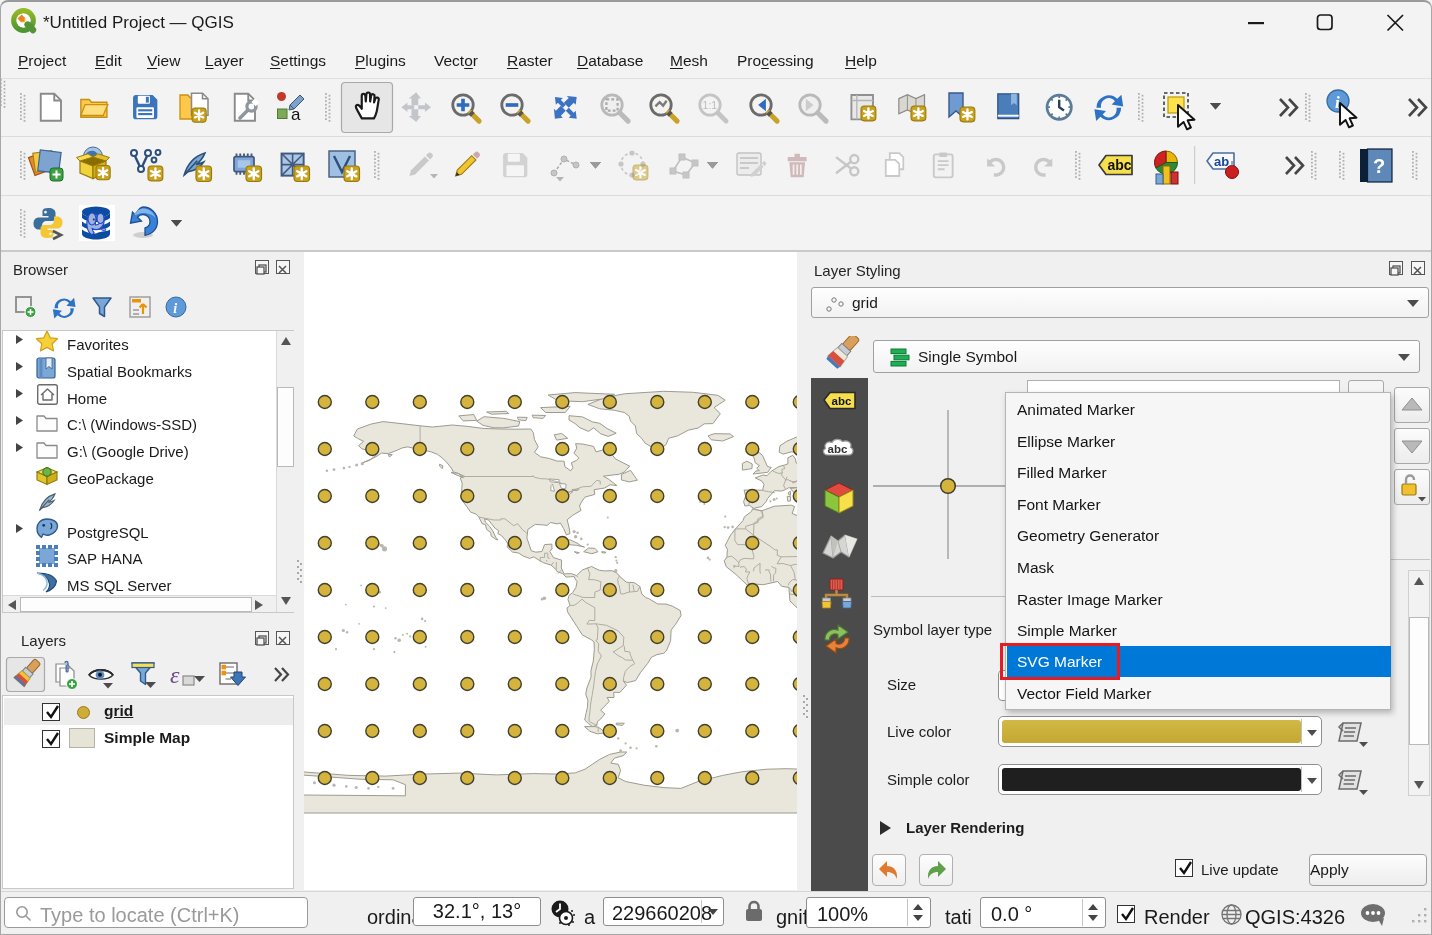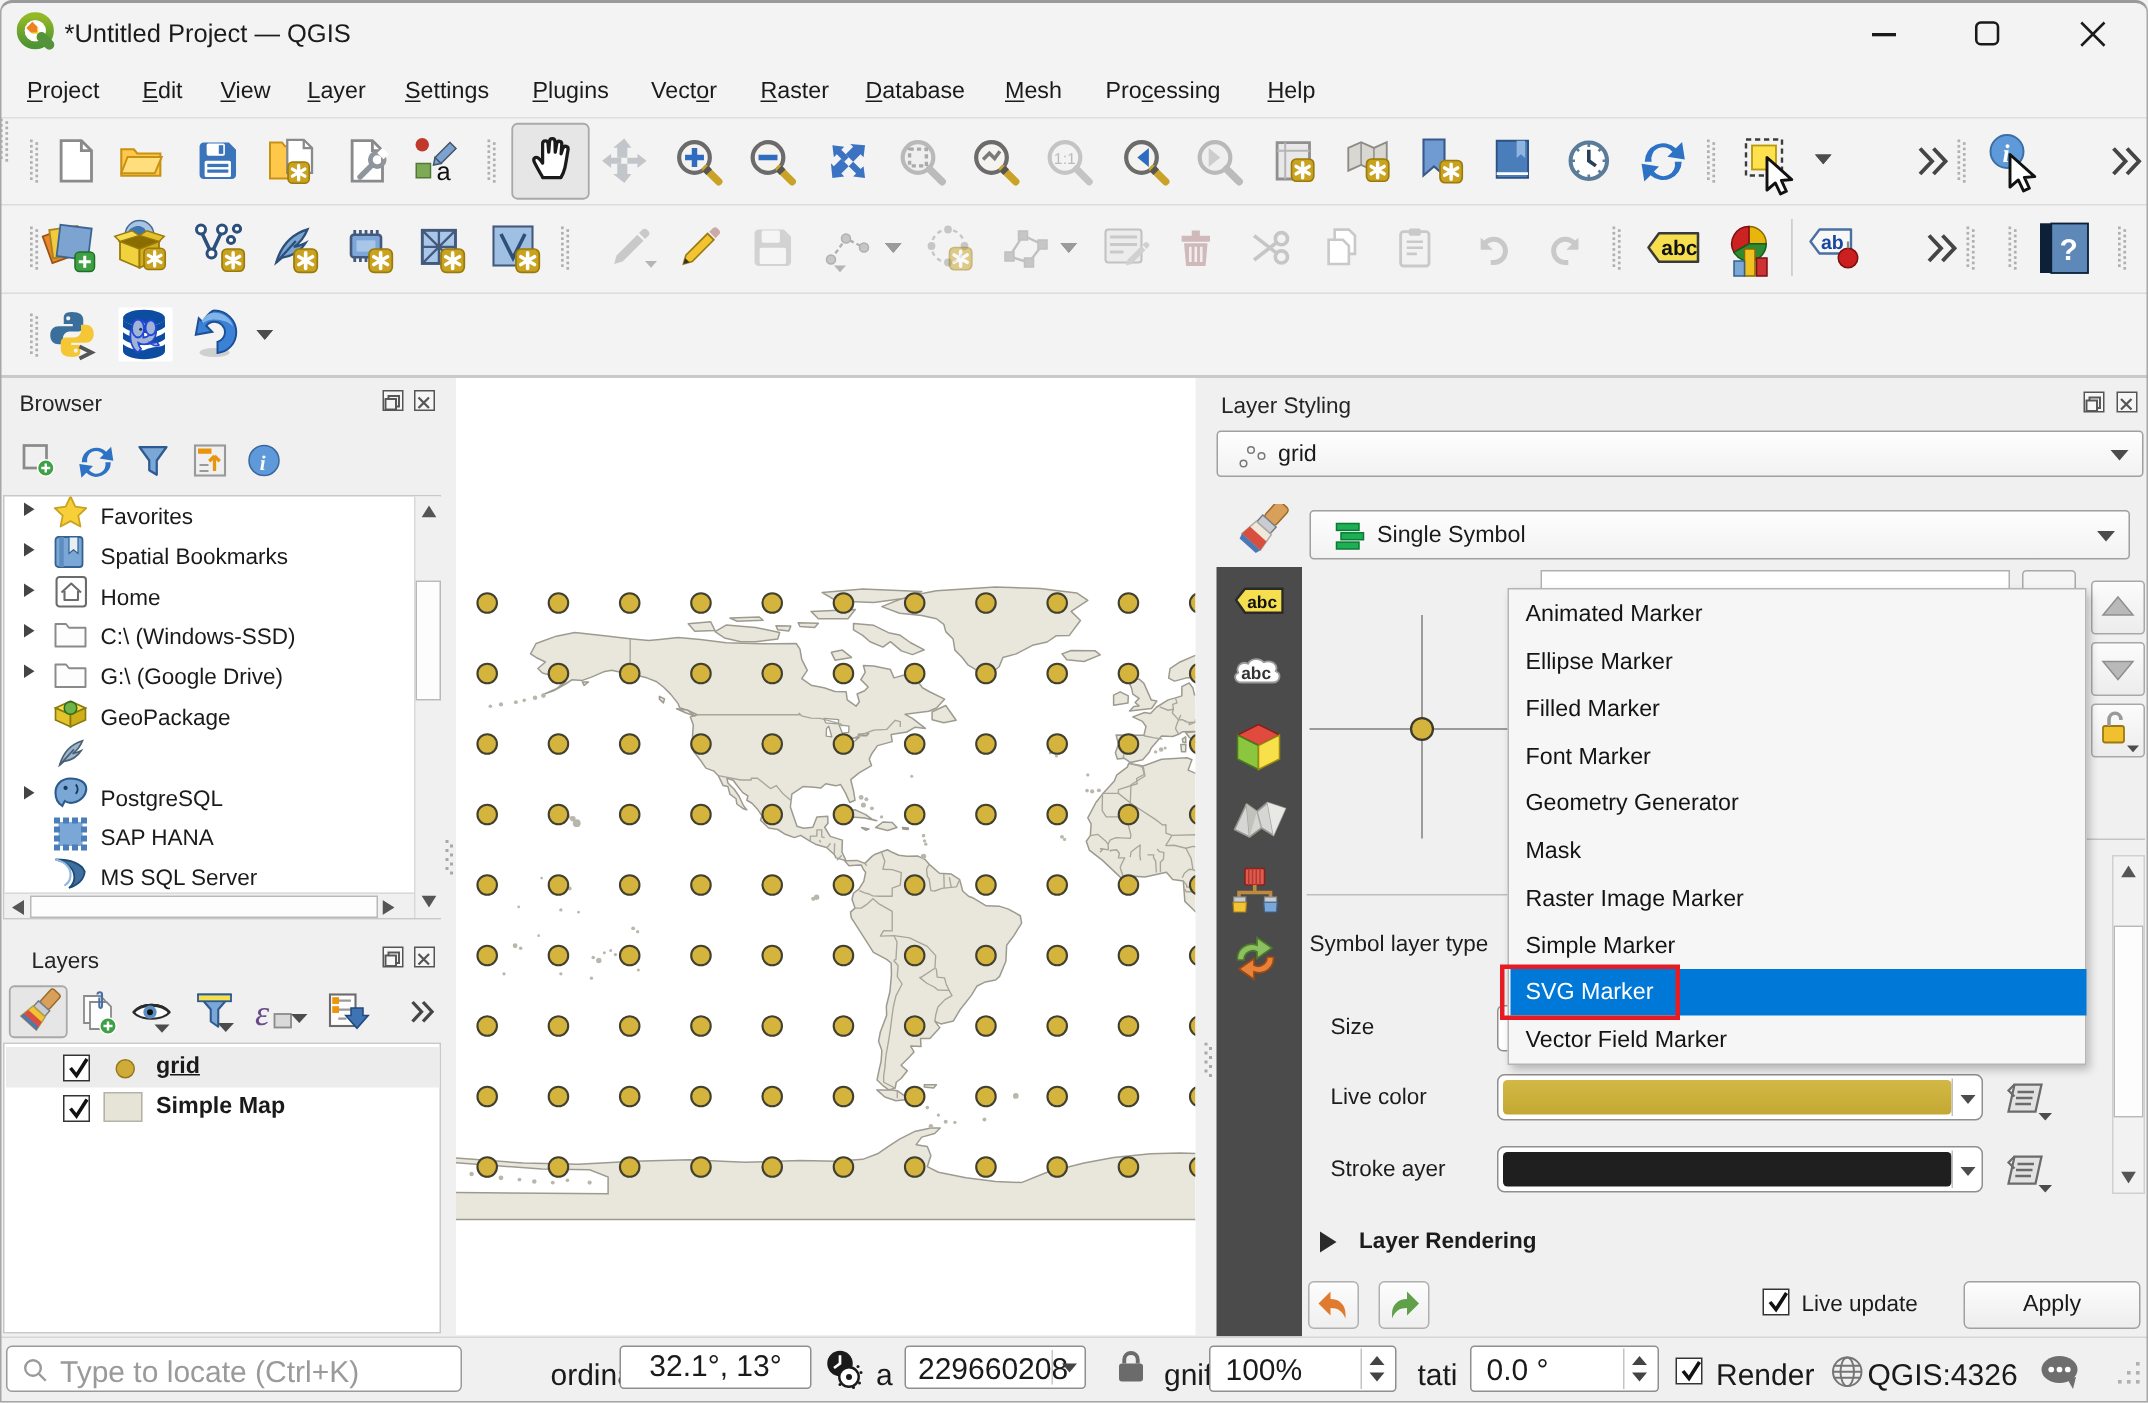--- a/index.html
+++ b/index.html
@@ -1223,21 +1223,21 @@
     <div class="swatch" style="background:linear-gradient(#d2b845,#c4a833)"></div>
     <div class="divider"></div>
       <div class="carr"></div>
   </div>
   <svg class="abs" style="left:527px;top:466px" width="36" height="30" viewBox="0 0 36 30">
       <path d="M8 5 H26 L22 23 H4 Z" fill="#e2e2e2" stroke="#6b6b6b" stroke-width="1.5"></path>
       <path d="M10 10 H21 M9 14 H20 M8.5 18 H19" stroke="#6b6b6b" stroke-width="1.6"></path>
       <path d="M8 5 L4 9 L8 13" fill="none" stroke="#6b6b6b" stroke-width="1.5"></path>
       <path d="M24 24 H33 L28.5 29 Z" fill="#4c4c4c"></path>
     </svg>
-  <div class="lab" style="left:79px;top:519px">Stroke ayer</div>
+  <div class="lab" style="left:79px;top:519px">Simple color</div>
   <div class="colorbtn" style="left:190px;top:512px">
     <div class="swatch" style="background:#1f1f1f"></div>
     <div class="divider"></div>
       <div class="carr"></div>
   </div>
   <svg class="abs" style="left:527px;top:514px" width="36" height="30" viewBox="0 0 36 30">
       <path d="M8 5 H26 L22 23 H4 Z" fill="#e2e2e2" stroke="#6b6b6b" stroke-width="1.5"></path>
       <path d="M10 10 H21 M9 14 H20 M8.5 18 H19" stroke="#6b6b6b" stroke-width="1.6"></path>
       <path d="M8 5 L4 9 L8 13" fill="none" stroke="#6b6b6b" stroke-width="1.5"></path>
       <path d="M24 24 H33 L28.5 29 Z" fill="#4c4c4c"></path>
@@ -1251,21 +1251,21 @@
       </svg></div>
   <div class="abs" style="left:111px;top:602px;width:34px;height:32px;background:linear-gradient(#fdfdfd,#efefef);border:1px solid #b0b0b0;border-radius:4px"><svg width="32" height="30" viewBox="0 0 32 30">
         <path d="M18 6 L18 11 C12 11 8 15 8 21 L8 24 C10 19 13 17 18 17 L18 22 L26 14 Z" fill="#5fa048"></path>
       </svg></div>
   <div class="chk" style="left:367px;top:607px">
       <svg width="22" height="26" viewBox="0 0 22 26">
         <path d="M6 12 L10 17 L17 6" fill="none" stroke="#111" stroke-width="2.4"></path>
       </svg>
     </div>
   <div class="lab" style="left:393px;top:609px">Live update</div>
-  <div class="abs" style="left:501px;top:602px;width:118px;height:32px;background:linear-gradient(#fdfdfd,#ededed);border:1px solid #a0a0a0;border-radius:4px;text-align:center;font-size:15.5px;line-height:30px">Apply</div>
+  <div class="abs" style="left:501px;top:602px;width:118px;height:32px;background:linear-gradient(#fdfdfd,#ededed);border:1px solid #a0a0a0;border-radius:4px;font-size:15.5px;line-height:30px">Apply</div>
   <div class="abs" style="left:600px;top:318px;width:22px;height:226px;background:#f2f2f2;border:1px solid #d0d0d0">
     <svg class="abs" style="left:5px;top:6px" width="10" height="8">
         <path d="M5 0 L10 8 H0 Z" fill="#555"></path>
       </svg>
     <div class="abs" style="left:0;top:46px;width:20px;height:128px;background:#fdfdfd;border:1px solid #b9b9b9"></div>
     <svg class="abs" style="left:5px;top:210px" width="10" height="8">
         <path d="M5 8 L10 0 H0 Z" fill="#555"></path>
       </svg>
   </div>
 </div>

